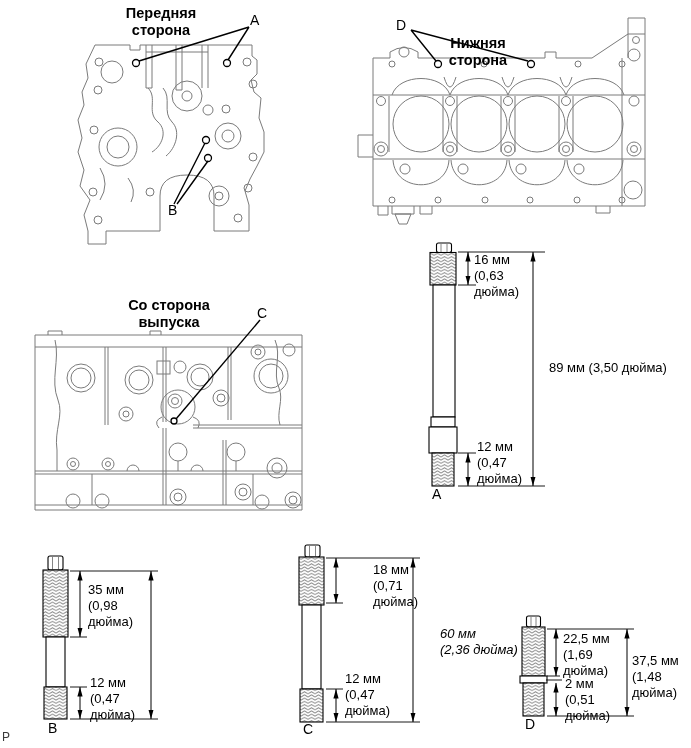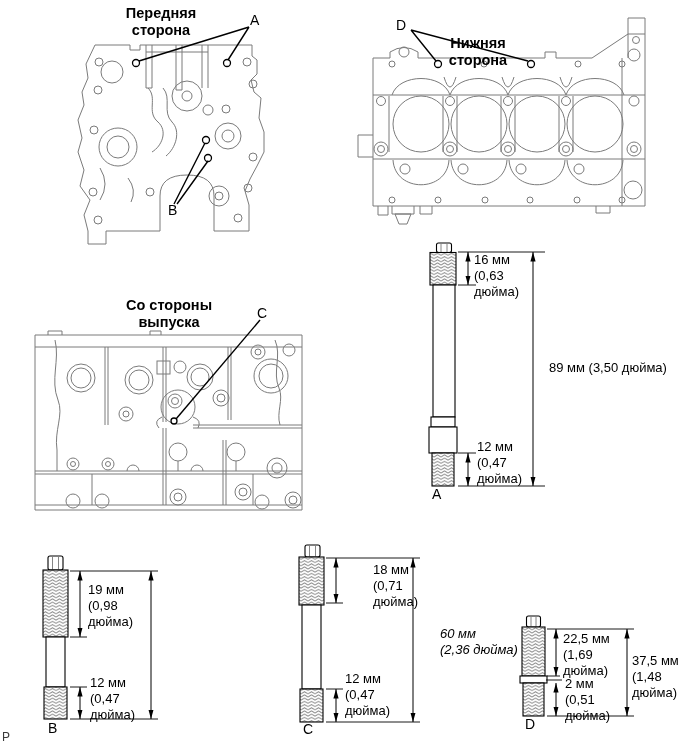--- a/index.html
+++ b/index.html
@@ -254,21 +254,21 @@
 
   <div class="t title" style="left:101px;top:5px;">
     <div>Передняя</div>
     <div>сторона</div>
   </div>
   <div class="t title" style="left:418px;top:11px;margin-top:24px;">
     <div>Нижняя</div>
     <div>сторона</div>
   </div>
   <div class="t title" style="left:109px;top:297px;">
-    <div>Со стороны</div>
+    <div>Со сторона</div>
     <div>выпуска</div>
   </div>
 
   <div class="t lbl" style="left:250px;top:12px;">A</div>
   <div class="t lbl" style="left:168px;top:202px;">B</div>
   <div class="t lbl" style="left:257px;top:305px;">C</div>
   <div class="t lbl" style="left:396px;top:17px;">D</div>
 
   <div class="t dim" style="left:474px;top:252px;">
     <div>16 мм</div>
@@ -279,21 +279,21 @@
     <div>89 мм (3,50 дюйма)</div>
   </div>
   <div class="t dim" style="left:477px;top:439px;">
     <div>12 мм</div>
       <div>(0,47</div>
       <div>дюйма)</div>
   </div>
   <div class="t lbl" style="left:432px;top:486px;">A</div>
 
   <div class="t dim" style="left:88px;top:582px;">
-    <div>19 мм</div>
+    <div>35 мм</div>
       <div>(0,98</div>
       <div>дюйма)</div>
   </div>
   <div class="t dim" style="left:90px;top:675px;">
     <div>12 мм</div>
       <div>(0,47</div>
       <div>дюйма)</div>
   </div>
   <div class="t lbl" style="left:48px;top:720px;">B</div>
 

